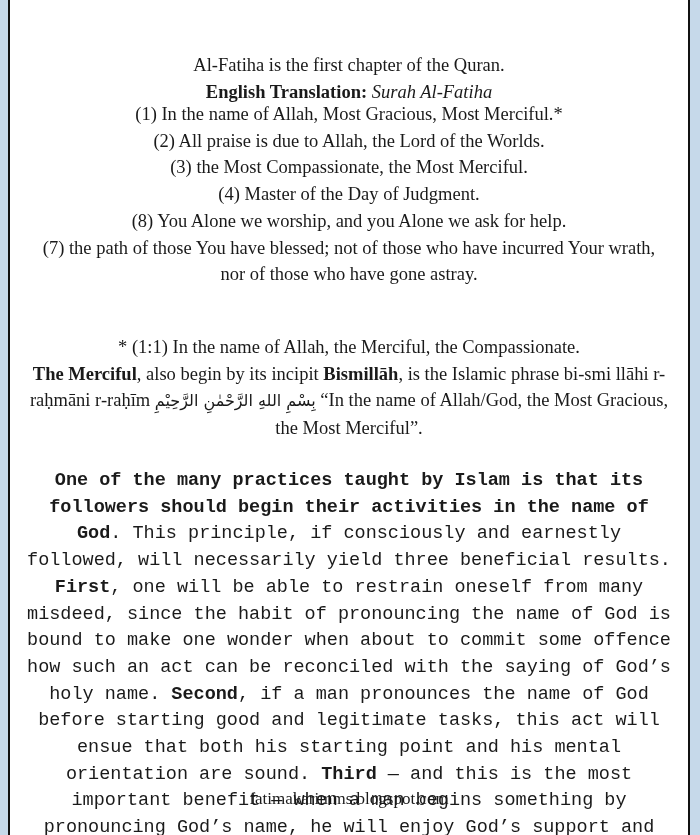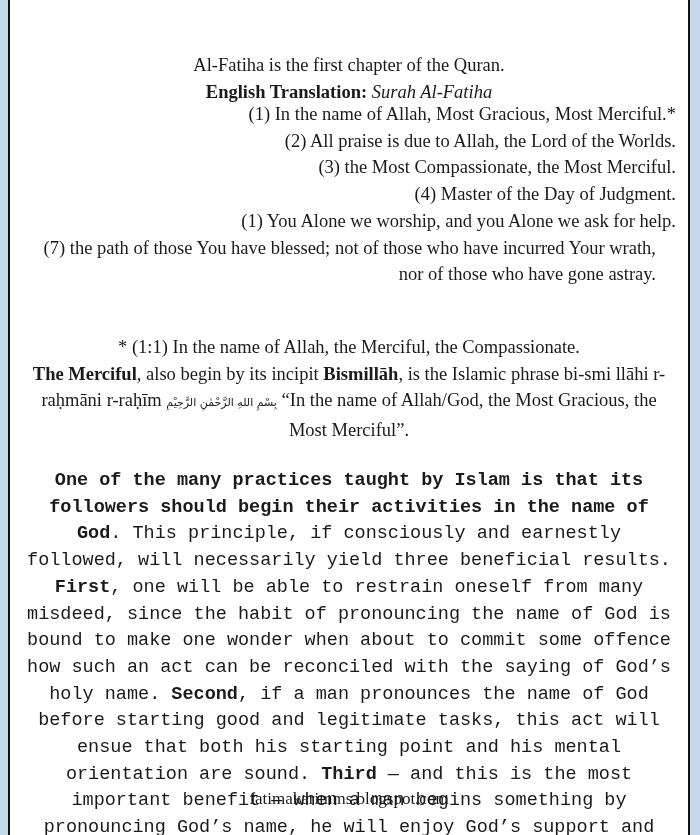--- a/index.html
+++ b/index.html
@@ -38,41 +38,41 @@
     .heading { top: 51px; margin-top: 28px; }
     .verses { top: 101px; }
     .footnote { top: 334px; }
     .para { top: 468px; padding: 0 14px; box-sizing: border-box; font-family: Liberation Mono, monospace; }
     .footer { top: 786px; font-size: 17px; }
     .verse-line { display: block; }
     b, .bold { font-weight: bold; }
     i, .ital { font-style: italic; }
     .arabic {
       font-family: "DejaVu Sans", sans-serif;
-      font-size: 11px;
+      font-size: 16px;
     }
   </style>
 </head>
 <body>
 
 <div class="page">
 
   <div class="block intro">Al-Fatiha is the first chapter of the Quran.</div>
 
   <div class="block heading">
     <b>English Translation:</b>
     <i>Surah Al-Fatiha</i>
   </div>
 
-  <div class="block verses" style="padding: 0 12px; box-sizing: border-box; text-align: right;">
+  <div class="block verses" style="padding: 0 0; box-sizing: border-box;">
     <span class="verse-line">(1) In the name of Allah, Most Gracious, Most Merciful.*</span>
     <span class="verse-line">(2) All praise is due to Allah, the Lord of the Worlds.</span>
     <span class="verse-line">(3) the Most Compassionate, the Most Merciful.</span>
     <span class="verse-line">(4) Master of the Day of Judgment.</span>
-    <span class="verse-line">(1) You Alone we worship, and you Alone we ask for help.</span>
+    <span class="verse-line">(8) You Alone we worship, and you Alone we ask for help.</span>
     <span class="verse-line" style="padding: 0 20px;">(7) the path of those You have blessed; not of those who have incurred Your wrath, nor of those who have gone astray.</span>
   </div>
 
   <div class="block footnote" style="padding: 0 16px; box-sizing: border-box;">
     <span class="verse-line">* (1:1) In the name of Allah, the Merciful, the Compassionate.</span>
     <span>
       <b>The Merciful</b><span>, also begin by its incipit </span><b>Bismillāh</b><span>, is the Islamic phrase bi-smi llāhi r-raḥmāni r-raḥīm </span><span class="arabic" dir="rtl">بِسْمِ اللهِ الرَّحْمٰنِ الرَّحِيْمِ</span><span> “In the name of Allah/God, the Most Gracious, the Most Merciful”.</span>
     </span>
   </div>
 

